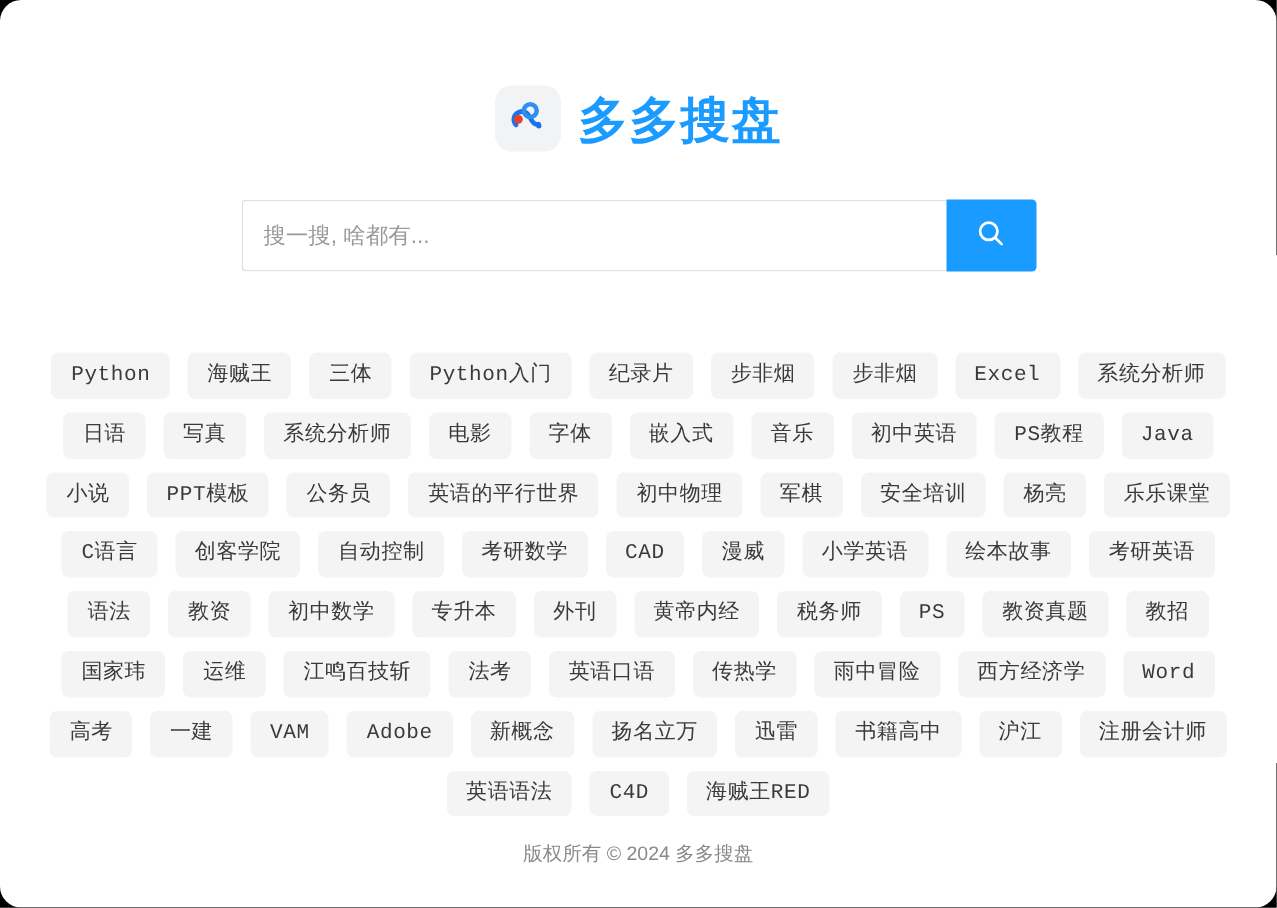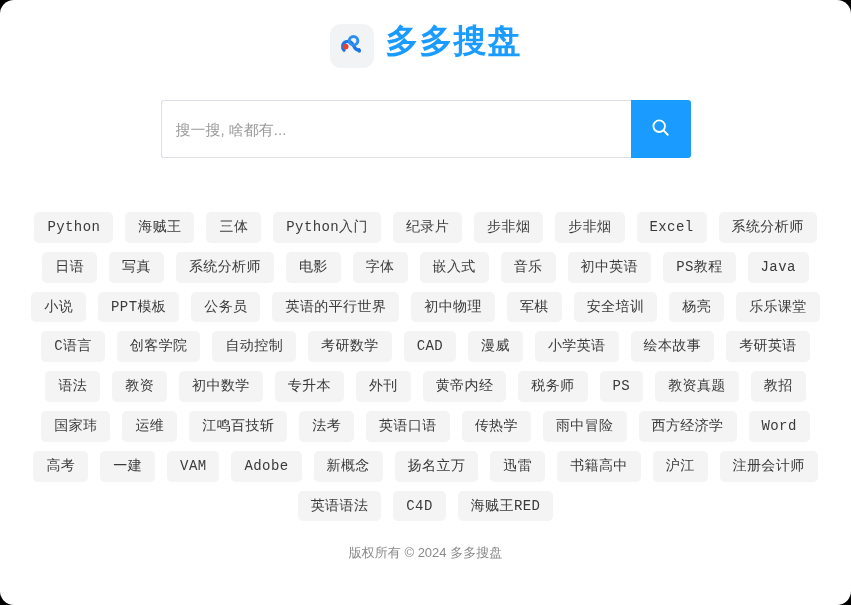--- a/index.html
+++ b/index.html
@@ -21,22 +21,23 @@
     overflow: hidden;
     position: relative;
     box-sizing: border-box;
     display: flex;
     flex-direction: column;
     align-items: center;
   }
 
   
   .logo-wrap {
-    margin-top: 24px;
-    display: flex;
+    margin-top: 57px;
+    display: flex;
+    align-items: center;
     justify-content: center;
     gap: 12px;
     user-select: none;
   }
   .logo-mark {
     width: 44px;
     height: 44px;
     border-radius: 11px;
     background: #f2f3f5;
     display: flex;
@@ -50,21 +51,21 @@
     letter-spacing: 1px;
     line-height: 1;
   }
 
   
   .search-row {
     margin-top: 32px;
     display: flex;
     align-items: stretch;
     width: 530px;
-    height: 58px;
+    height: 48px;
   }
   .search-input {
     flex: 1;
     border: 1px solid #dcdfe6;
     border-right: none;
     border-radius: 3px 0 0 3px;
     outline: none;
     font-size: 15px;
     color: #333;
     padding: 0 14px;
@@ -106,21 +107,21 @@
     color: #3a3a3a;
     line-height: 1.2;
     cursor: pointer;
     white-space: nowrap;
     letter-spacing: 0.4px;
   }
 
   
   .footer {
     position: absolute;
-    bottom: 42px;
+    bottom: 26px;
     left: 0;
     right: 0;
     text-align: center;
     font-size: 13px;
     color: #8a8a8a;
     line-height: 21px;
   }
   .footer a {
     color: #8a8a8a;
     text-decoration: none;

